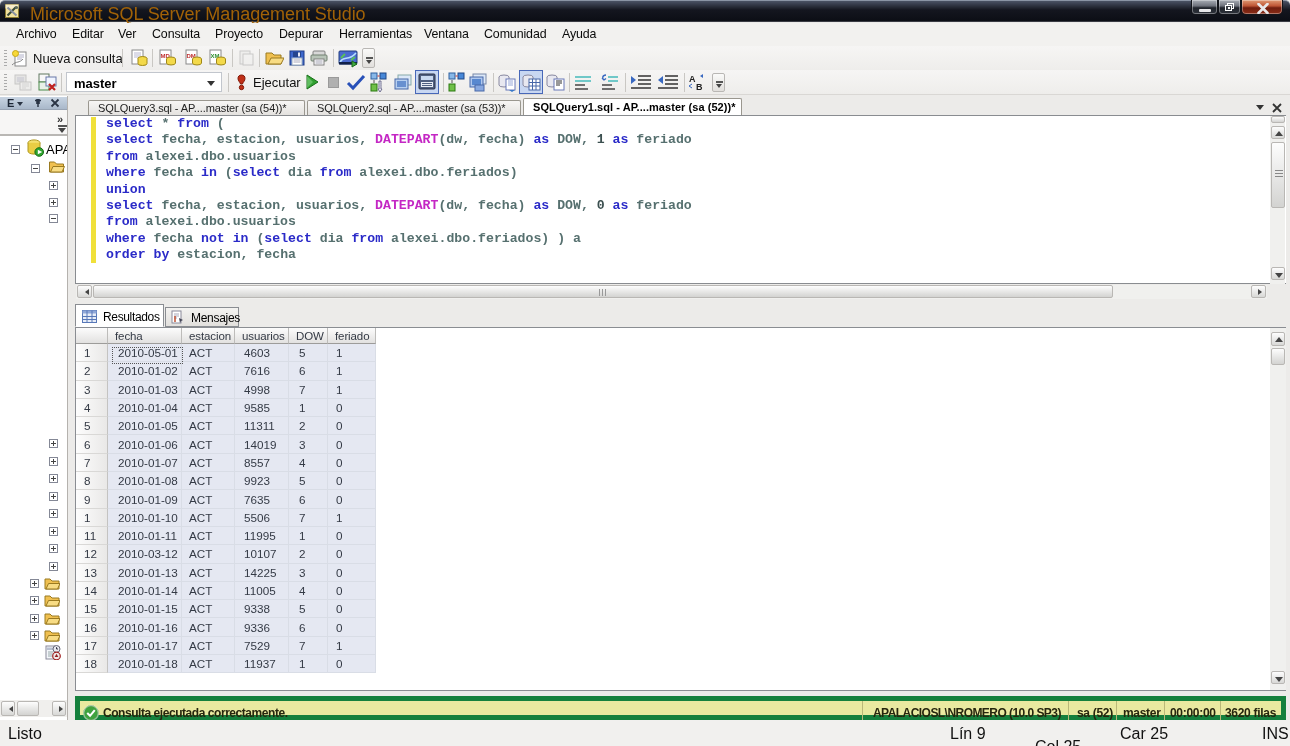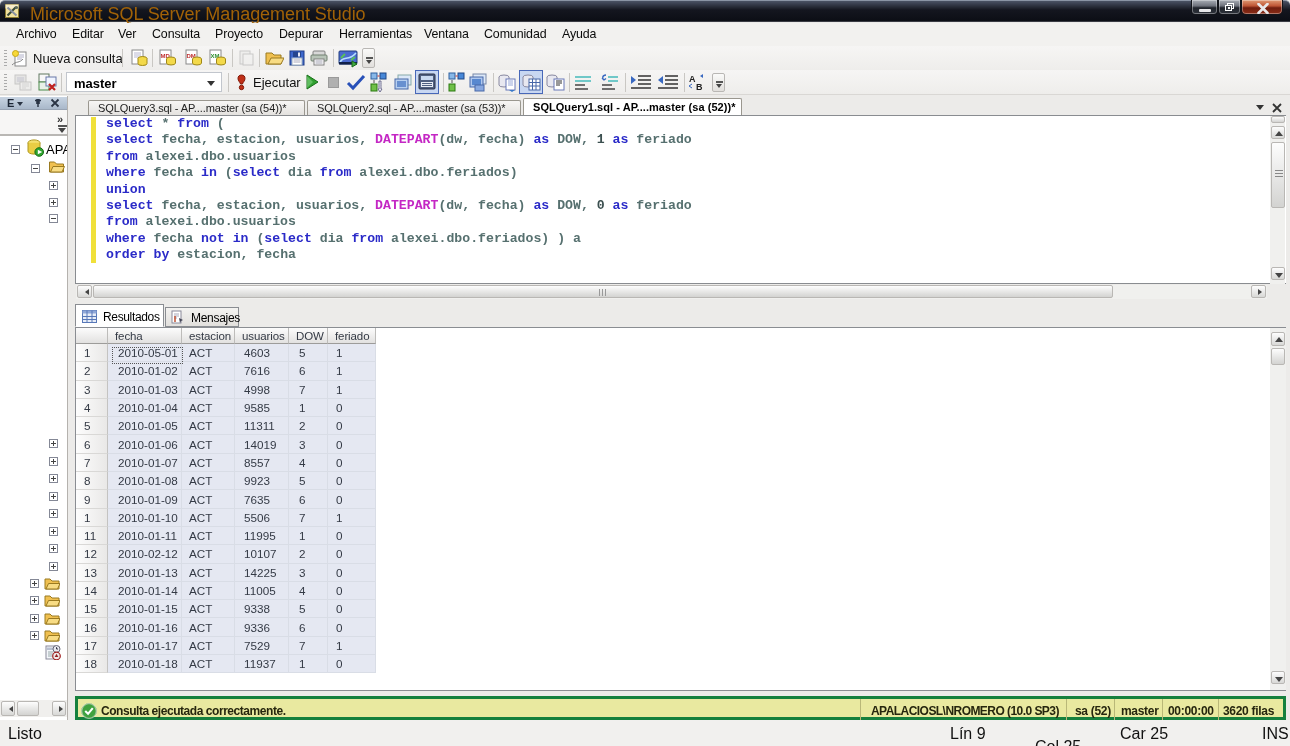--- a/index.html
+++ b/index.html
@@ -53,21 +53,21 @@
 #restabs{position:absolute;left:0;top:206px;width:1211px;height:24px}
 .rtab{position:absolute;top:1px;height:23px;border:1px solid #8a8d92;font-size:12px;color:#000}
 #resultsbox{position:absolute;left:0;top:231px;width:1211px;height:364px;background:#fff;border:1px solid #8a8d92}
 
 table.grid{border-collapse:separate;border-spacing:0;font-size:11.7px;table-layout:fixed;color:#343a45}
 table.grid td,table.grid th{overflow:hidden;white-space:nowrap;font-weight:normal;text-align:left;vertical-align:middle;padding:0 0 0 7px}
 th.h{background:linear-gradient(#fcfcfc,#e2e1e0);border-right:1px solid #bdbcba;border-bottom:1px solid #9d9c9a;height:16px;font-size:11.5px;letter-spacing:-0.1px}
 td.rh{background:linear-gradient(90deg,#fdfdfd,#e9e8e7);border-right:1px solid #c4c3c1;border-bottom:1px solid #d9d8d6;height:18.3px}
 td.c{background:#e5e8f2;border-right:1px solid #d9dde6;border-bottom:1px solid #d9dde6}
 
-#yellowbar{position:absolute;left:75px;top:696px;width:1211px;height:24px;background:#e9e9a0;border:3px solid #15803d;font-size:12px;color:#1c1c10}
+#yellowbar{position:absolute;left:75px;top:696px;width:1211px;height:24px;background:#e9e9a0;border:5px solid #15803d;font-size:12px;color:#1c1c10}
 #statusbar{position:absolute;left:0;top:720px;width:1290px;height:26px;background:#f1f0ee;font-size:16px;color:#111}
 .ysep{position:absolute;top:0;width:1px;height:21px;background:#b9b878}
 </style></head>
 <body>
 <div id="win">
   <div id="titlebar"></div>
   <svg class="abs" style="left:5px;top:3px" width="17" height="16" viewBox="0 0 17 16">
       <rect x="0.5" y="1.5" width="13" height="13" fill="#f2e2a0" stroke="#8a7a30"></rect>
       <rect x="0.5" y="1.5" width="13" height="4" fill="#f8eecb"></rect>
       <path d="M2.5 12.5 L11 4" stroke="#3a4a3a" stroke-width="2.2"></path>
@@ -541,21 +541,21 @@
       <tr style="height:18.3px">
               <td class="rh" style="padding:0 0 0 8px">11</td>
               <td class="c" style="padding-left:10px">2010-01-11</td>
               <td class="c">ACT</td>
               <td class="c" style="padding-left:9px">11995</td>
               <td class="c" style="padding-left:10px">1</td>
               <td class="c" style="padding-left:8px">0</td>
             </tr>
       <tr style="height:18.3px">
               <td class="rh" style="padding:0 0 0 8px">12</td>
-              <td class="c" style="padding-left:10px">2010-02-12</td>
+              <td class="c" style="padding-left:10px">2010-03-12</td>
               <td class="c">ACT</td>
               <td class="c" style="padding-left:9px">10107</td>
               <td class="c" style="padding-left:10px">2</td>
               <td class="c" style="padding-left:8px">0</td>
             </tr>
       <tr style="height:18.3px">
               <td class="rh" style="padding:0 0 0 8px">13</td>
               <td class="c" style="padding-left:10px">2010-01-13</td>
               <td class="c">ACT</td>
               <td class="c" style="padding-left:9px">14225</td>

